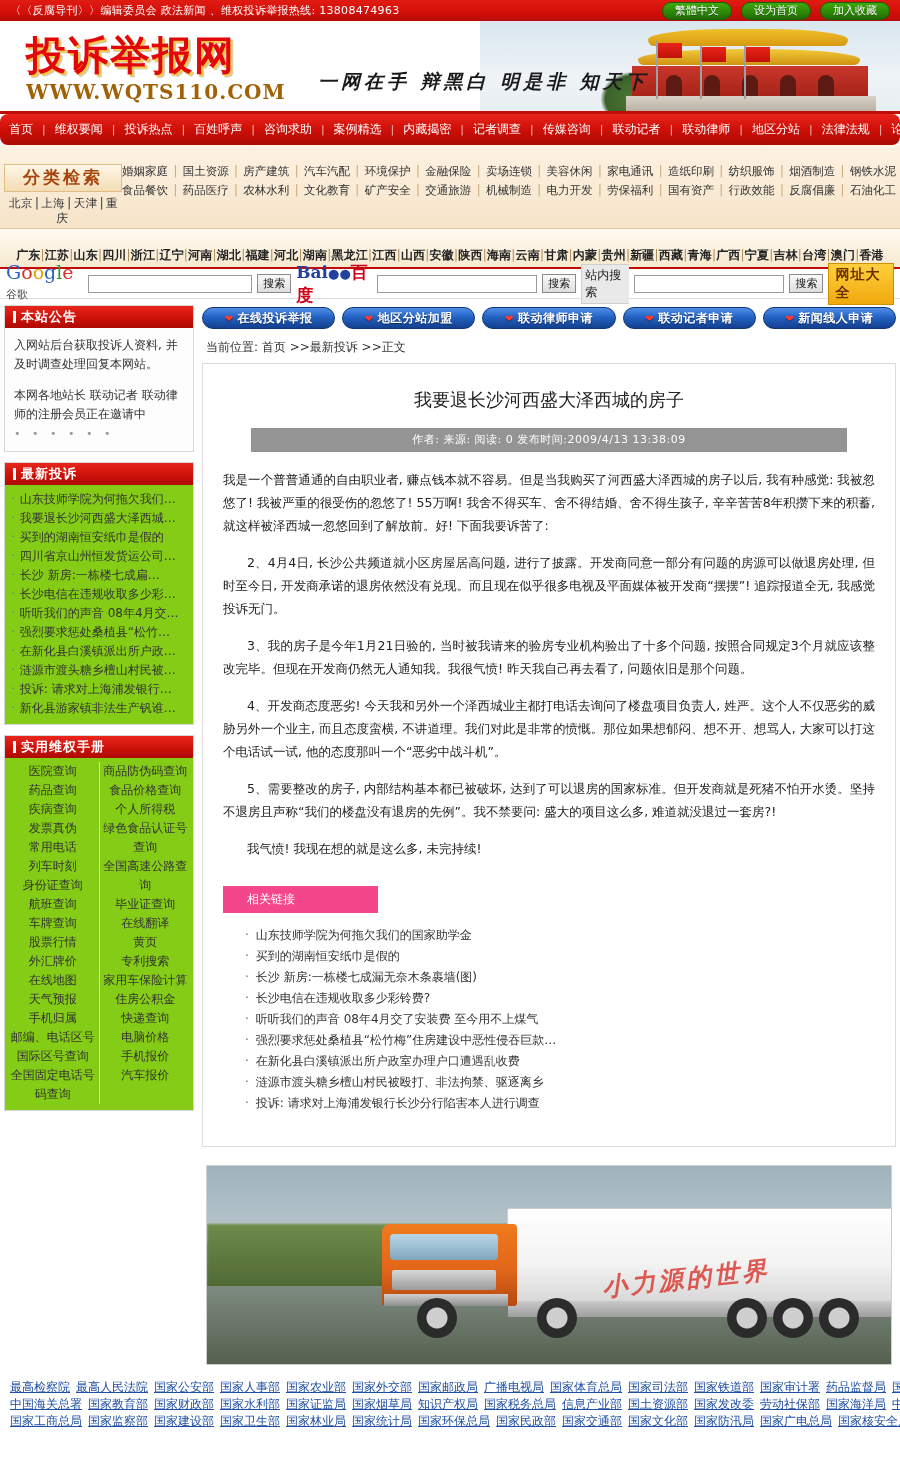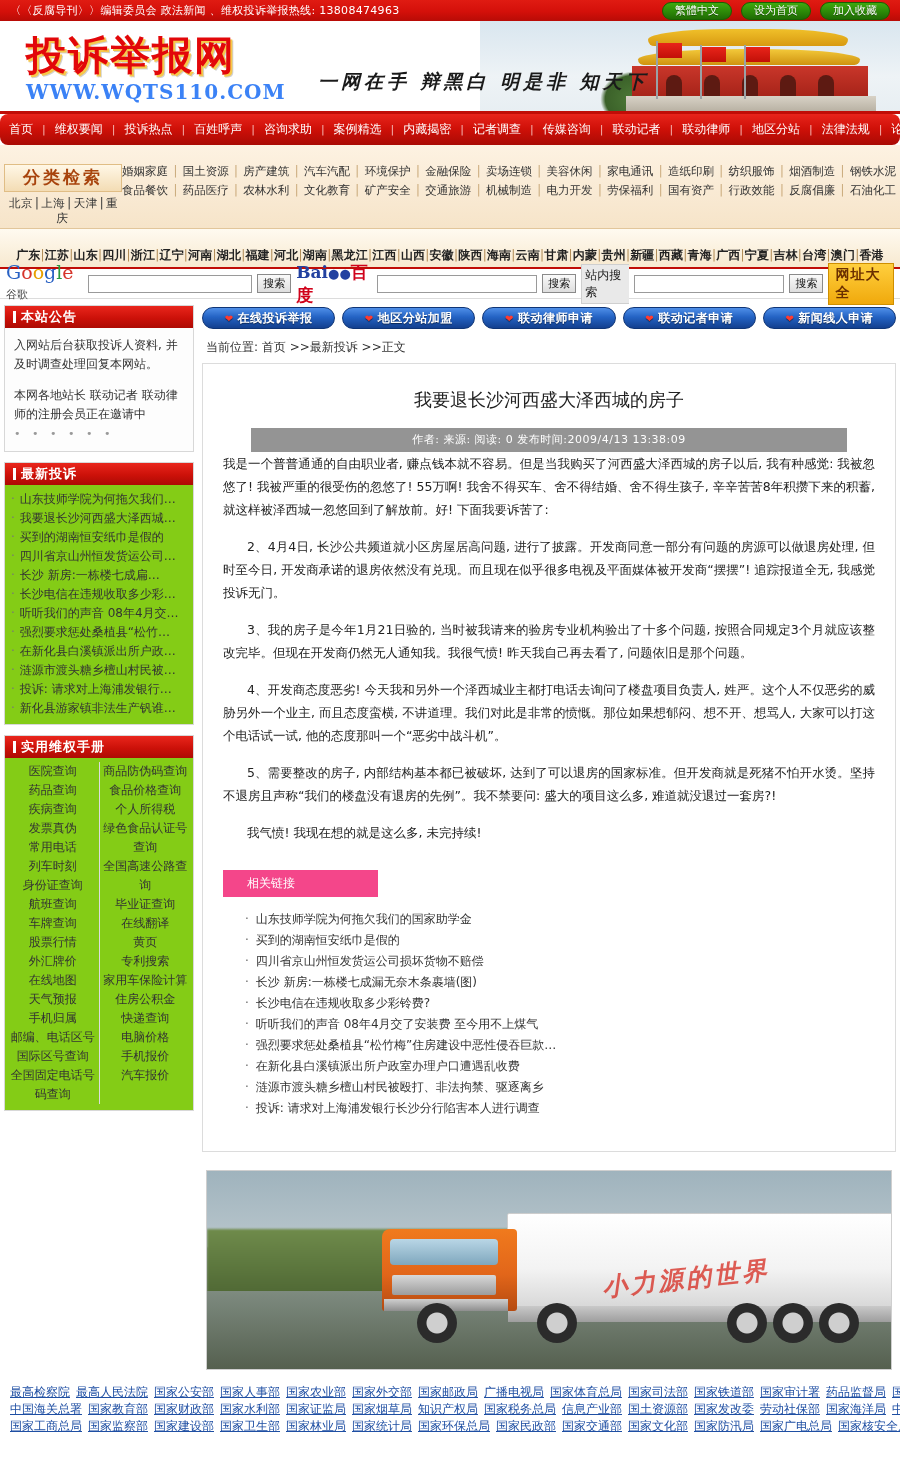--- a/index.html
+++ b/index.html
@@ -86,21 +86,21 @@
   .logo-wrap { position: absolute; left: 26px; top: 12px; }
   .logo-cn {
     font-family: "DejaVu Sans", sans-serif;
     font-size: 40px; font-weight: bold; letter-spacing: 2px;
     color: #e2070a;
     text-shadow: 2px 2px 0 #f6c84b, 3px 3px 0 rgba(0,0,0,.18);
     line-height: 44px;
   }
   .logo-url {
     font-family: "DejaVu Serif", serif;
-    font-size: 20px; font-weight: bold; color: #3b82f6;
+    font-size: 20px; font-weight: bold; color: #a16207;
     letter-spacing: 1px; margin-top: 3px;
   }
   .slogan {
     position: absolute; left: 318px; top: 48px;
     font-family: "DejaVu Serif", serif;
     font-size: 19px; font-weight: bold; font-style: italic;
     color: #1a1a1a; letter-spacing: 4px;
   }
 
   
@@ -247,21 +247,21 @@
   }
   .art-title {
     text-align: center; font-size: 18px; color: #222; font-weight: normal;
     font-family: "DejaVu Sans", sans-serif;
     margin: 6px 0 16px;
   }
   .art-meta {
     background: #949494; color: #ffffff;
     font-size: 11px; text-align: center;
     padding: 4px 0 5px;
-    margin: 0 28px 0;
+    margin: 0 28px 16px;
     letter-spacing: .5px;
   }
   .art-p {
     font-size: 12.5px; color: #222; line-height: 23px;
     text-align: justify; margin: 0 0 14px;
   }
   .art-p.indent { text-indent: 24px; }
 
   .rel-hd {
     background: #f4468a; color: #ffffff;
@@ -606,21 +606,20 @@
         <p class="art-p indent">2、4月4日, 长沙公共频道就小区房屋居高问题, 进行了披露。开发商同意一部分有问题的房源可以做退房处理, 但时至今日, 开发商承诺的退房依然没有兑现。而且现在似乎很多电视及平面媒体被开发商“摆摆”! 追踪报道全无, 我感觉投诉无门。</p>
         <p class="art-p indent">3、我的房子是今年1月21日验的, 当时被我请来的验房专业机构验出了十多个问题, 按照合同规定3个月就应该整改完毕。但现在开发商仍然无人通知我。我很气愤! 昨天我自己再去看了, 问题依旧是那个问题。</p>
         <p class="art-p indent">4、开发商态度恶劣! 今天我和另外一个泽西城业主都打电话去询问了楼盘项目负责人, 姓严。这个人不仅恶劣的威胁另外一个业主, 而且态度蛮横, 不讲道理。我们对此是非常的愤慨。那位如果想郁闷、想不开、想骂人, 大家可以打这个电话试一试, 他的态度那叫一个“恶劣中战斗机”。</p>
         <p class="art-p indent">5、需要整改的房子, 内部结构基本都已被破坏, 达到了可以退房的国家标准。但开发商就是死猪不怕开水烫。坚持不退房且声称“我们的楼盘没有退房的先例”。我不禁要问: 盛大的项目这么多, 难道就没退过一套房?!</p>
         <p class="art-p indent">我气愤! 我现在想的就是这么多, 未完持续!</p>
 
         <div class="rel-hd">相关链接</div>
         <ul class="rel-list" id="rellist">
             <li><a>山东技师学院为何拖欠我们的国家助学金</a></li>
             <li><a>买到的湖南恒安纸巾是假的</a></li>
-            <li><a>四川省京山州恒发货运公司损坏货物不赔偿</a></li>
             <li><a>长沙    新房:一栋楼七成漏无奈木条裹墙(图)</a></li>
             <li><a>长沙电信在违规收取多少彩铃费?</a></li>
             <li><a>听听我们的声音 08年4月交了安装费 至今用不上煤气</a></li>
             <li><a>强烈要求惩处桑植县“松竹梅”住房建设中恶性侵吞巨款…</a></li>
             <li><a>在新化县白溪镇派出所户政室办理户口遭遇乱收费</a></li>
             <li><a>涟源市渡头糖乡檀山村民被殴打、非法拘禁、驱逐离乡</a></li>
             <li><a>投诉: 请求对上海浦发银行长沙分行陷害本人进行调查</a></li>
           </ul>
       </div>
 

